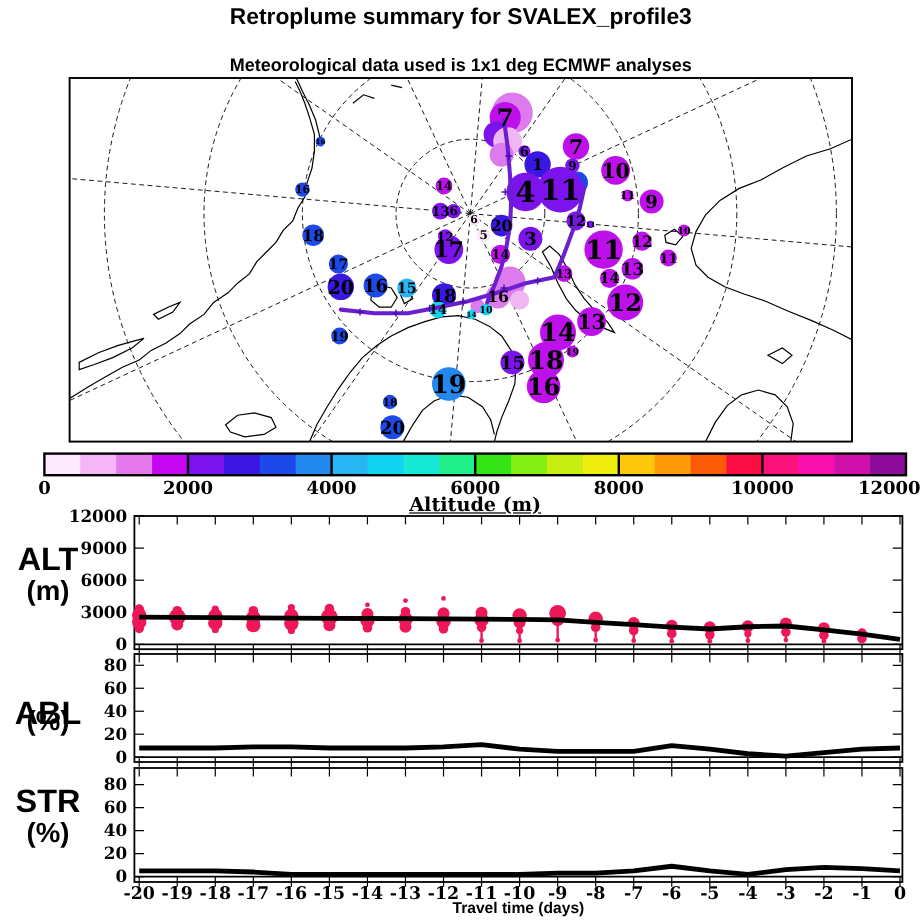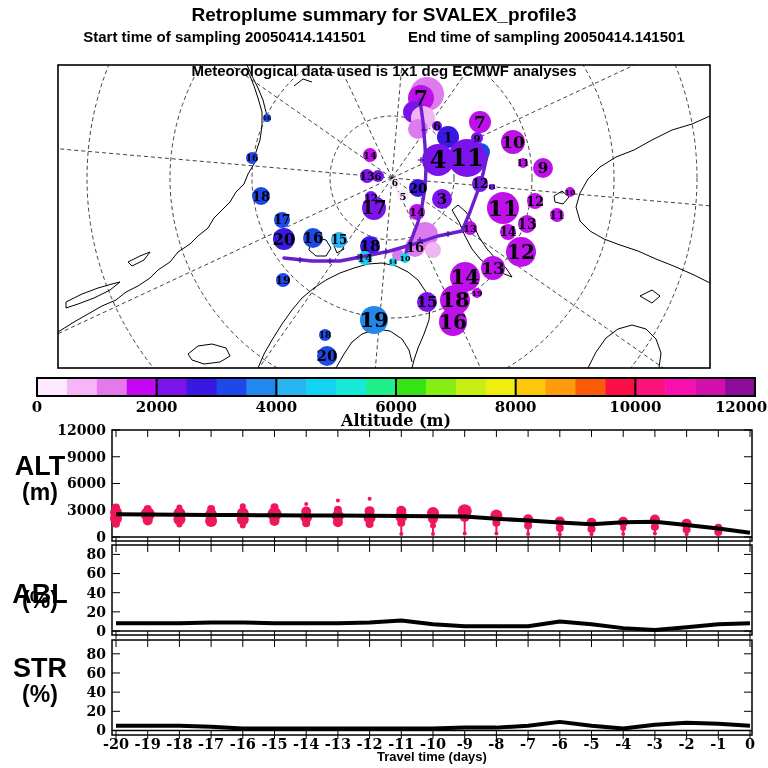--- a/index.html
+++ b/index.html
@@ -2,38 +2,34 @@
 <html><head>
 <meta charset="utf-8">
 <style>
   html,body{margin:0;padding:0;background:#fff;}
   .screen{position:relative;width:768px;height:768px;background:#fff;overflow:hidden;
           font-family:"Liberation Sans",sans-serif;color:#000;}
   .abs{position:absolute;}
   .hline{left:0;width:768px;text-align:center;font-weight:bold;white-space:pre;}
   .h1{top:4px;font-size:19px;}
   .h2{top:28px;font-size:15px;display:flex;justify-content:center;gap:42px;}
-  .h3{top:62px;font-size:15px;}
+  .h3{top:46px;font-size:15px;}
   .plabel{left:2px;width:76px;text-align:center;font-weight:bold;line-height:1;}
   .plabel.big{font-size:27px;}
   .plabel.unit{font-size:23px;}
   .cbtitle{left:24px;width:744px;top:411px;text-align:center;font-weight:bold;
-           font-size:16px;font-family:"DejaVu Serif",serif;}
+           font-size:16px;font-family:"DejaVu Serif",serif;text-decoration:underline;}
   .xtitle{left:112px;width:640px;top:749px;text-align:center;font-weight:bold;font-size:13px;}
   svg{position:absolute;left:0;top:0;}
 </style>
 </head>
 <body>
 
 <div class="screen">
   <div class="abs hline h1">Retroplume summary for SVALEX_profile3</div>
-  <div class="abs hline h2">
-    <span>Start time of sampling 20050414.141501</span>
-    <span>End time of sampling 20050414.141501</span>
-  </div>
   <div class="abs hline h3">Meteorological data used is 1x1 deg ECMWF analyses</div>
 
   <svg id="plot" width="768" height="768">
       <defs>
         <clipPath id="mapclip">
           <rect x="58" y="65" width="652" height="303"></rect>
         </clipPath>
       </defs>
       <g clip-path="url(#mapclip)">
         <circle cx="392" cy="178" r="62" fill="none" stroke="#111" stroke-width="0.8" stroke-dasharray="4 3"></circle>

